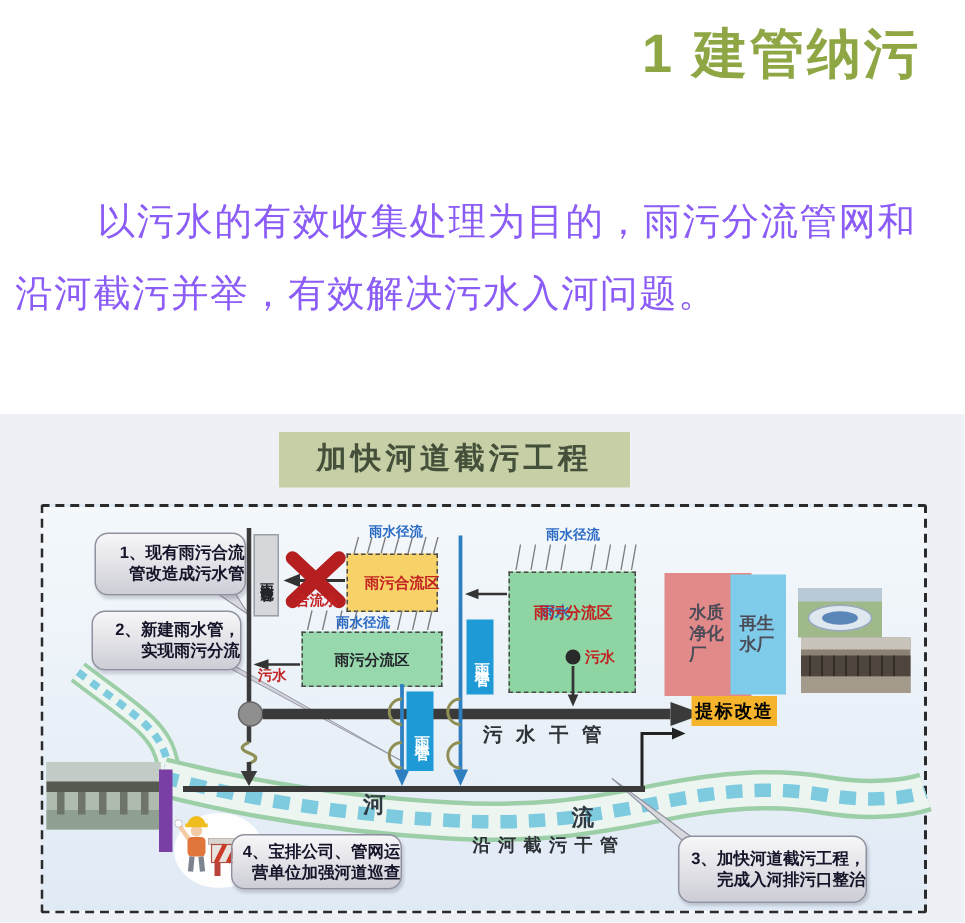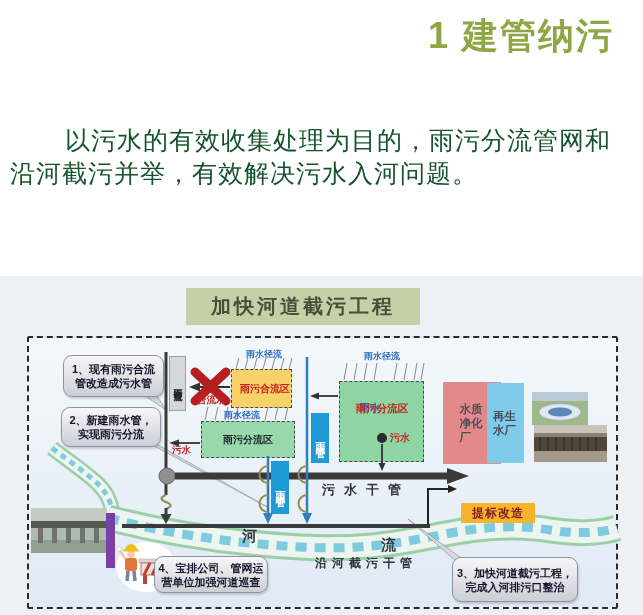--- a/index.html
+++ b/index.html
@@ -1,20 +1,20 @@
 <!DOCTYPE html>
 <html><head>
 <meta charset="utf-8">
 <style>
   html,body{margin:0;padding:0;}
   body{font-family:"Liberation Sans","DejaVu Sans",sans-serif;}
   .page{position:relative;width:643px;height:615px;background:#ffffff;overflow:hidden;}
   .section-bg{position:absolute;left:0;top:276px;width:643px;height:339px;background:#edf1f6;z-index:0;}
   .heading{position:absolute;left:14px;top:12px;width:600px;font-size:36px;font-weight:700;color:#8fa644;letter-spacing:2px;z-index:1;text-align:right;}
-  .intro{position:absolute;left:10px;top:124px;width:624px;font-size:25px;line-height:33px;color:#14532d;text-indent:2.2em;z-index:1;letter-spacing:1px;}
+  .intro{position:absolute;left:10px;top:124px;width:624px;font-size:25px;line-height:48px;color:#8b5cf6;text-indent:2.2em;z-index:1;letter-spacing:1px;}
   .diagram-title{position:absolute;left:186px;top:288px;width:234px;height:37px;background:#c6cfa6;color:#45503b;font-size:20px;font-weight:600;letter-spacing:3px;text-align:center;line-height:37px;z-index:1;}
   .dashed-box{position:absolute;left:27px;top:336px;width:587px;height:269px;border:2px dashed #2a2a2a;background:linear-gradient(180deg,#f4f8fb 0%,#e0eaf5 100%);z-index:0;border-radius:2px;}
   .zone{position:absolute;border:1.5px dashed #4a4a4a;z-index:1;box-sizing:border-box;}
   .zone-yellow{left:231px;top:369px;width:61px;height:39px;background:#f7d269;}
   .zone-green-left{left:201px;top:421px;width:94px;height:37px;background:#97d8ac;}
   .zone-green-right{left:339px;top:381px;width:85px;height:81px;background:#8fd5a3;}
   .plant{position:absolute;z-index:1;display:flex;align-items:center;justify-content:center;text-align:left;}
   .plant-pink{left:443px;top:382px;width:58px;height:82px;background:#e28a8a;color:#4c4c58;font-size:11.5px;font-weight:700;line-height:14px;}
   .plant-blue{left:487px;top:383px;width:37px;height:80px;background:#7fcbea;color:#4c4c58;font-size:11.5px;font-weight:600;line-height:14px;}
   .plant .wrap{width:25px;word-break:break-all;}
@@ -23,24 +23,24 @@
   .blue-lbl{color:#2b6bc4;font-size:9px;font-weight:700;}
   .red-lbl{color:#c32222;font-weight:700;}
   .dark-lbl{color:#22252a;font-weight:700;}
   .vert{writing-mode:vertical-rl;text-orientation:upright;}
   .pipe-grey-label{position:absolute;left:169px;top:356px;width:17px;height:55px;background:#d5d7db;border:1px solid #9aa0a8;z-index:3;
     font-size:9px;font-weight:700;color:#22252a;display:flex;align-items:center;justify-content:center;letter-spacing:1px;box-sizing:border-box;}
   .rain-pipe-label{position:absolute;width:18px;background:#1e9ad6;z-index:3;color:#ffffff;font-size:10px;font-weight:700;
     display:flex;align-items:center;justify-content:center;letter-spacing:3px;}
   .rp-left{left:271px;top:461px;height:53px;}
   .rp-right{left:311px;top:413px;height:50px;}
-  .upgrade{position:absolute;left:461px;top:464px;width:74px;height:20px;background:#f5b42c;color:#7f1d1d;font-size:12px;font-weight:700;text-align:center;line-height:20px;z-index:3;letter-spacing:1px;margin-top:39px;}
+  .upgrade{position:absolute;left:461px;top:464px;width:57px;height:20px;background:#f5b42c;color:#000000;font-size:12px;font-weight:700;text-align:center;line-height:20px;z-index:3;letter-spacing:1px;}
   .callout{position:absolute;z-index:4;border-radius:9px;border:1px solid #90909e;background:linear-gradient(180deg,#f7f7f9 0%,#cdcdd6 100%);
     box-shadow:1px 2px 2px rgba(40,40,60,.18);color:#15152a;font-weight:700;font-size:11px;line-height:14px;
-    display:flex;flex-direction:column;align-items:center;justify-content:center;text-align:center;}
+    display:flex;flex-direction:column;align-items:flex-end;justify-content:center;text-align:center;}
   .c1{left:63px;top:355px;width:99px;height:40px;}
   .c2{left:61px;top:407px;width:98px;height:38px;}
   .c3{left:452px;top:557px;width:124px;height:43px;font-size:11px;}
   .c4{left:154px;top:556px;width:112px;height:35px;}
   .spaced-main{position:absolute;z-index:3;font-weight:700;color:#2e3237;}
 </style>
 </head>
 <body>
 
 <div class="page">
@@ -230,21 +230,21 @@
       <line x1="134" y1="571" x2="135" y2="581" stroke="#7d838f" stroke-width="3.5"></line>
     </g>
   </svg>
 
   <div class="pipe-grey-label vert">雨污合流管</div>
 
   <div class="lbl blue-lbl" style="left:246px;top:348px;">雨水径流</div>
   <div class="lbl blue-lbl" style="left:224px;top:409px;">雨水径流</div>
   <div class="lbl blue-lbl" style="left:364px;top:350px;">雨水径流</div>
 
-  <div class="lbl red-lbl" style="left:233px;top:382px;width:57px;text-align:right;font-size:10px;">雨污合流区</div>
+  <div class="lbl red-lbl" style="left:233px;top:382px;width:57px;text-align:left;font-size:10px;padding-left:10px;">雨污合流区</div>
   <div class="lbl red-lbl" style="left:197px;top:394px;font-size:9.5px;">合流水</div>
   <div class="lbl dark-lbl" style="left:201px;top:433px;width:94px;text-align:center;font-size:10px;">雨污分流区</div>
   <div class="lbl red-lbl" style="left:172px;top:444px;font-size:9.5px;">污水</div>
 
   <div class="lbl blue-lbl" style="left:360px;top:389px;font-size:10px;margin-top:12px;">雨水</div>
   <div class="lbl red-lbl" style="left:345px;top:402px;width:74px;text-align:center;font-size:10.5px;">雨污分流区</div>
   <div class="lbl red-lbl" style="left:390px;top:431px;font-size:10px;">污水</div>
 
   <div class="rain-pipe-label vert rp-left">雨水管</div>
   <div class="rain-pipe-label vert rp-right">雨水管</div>

